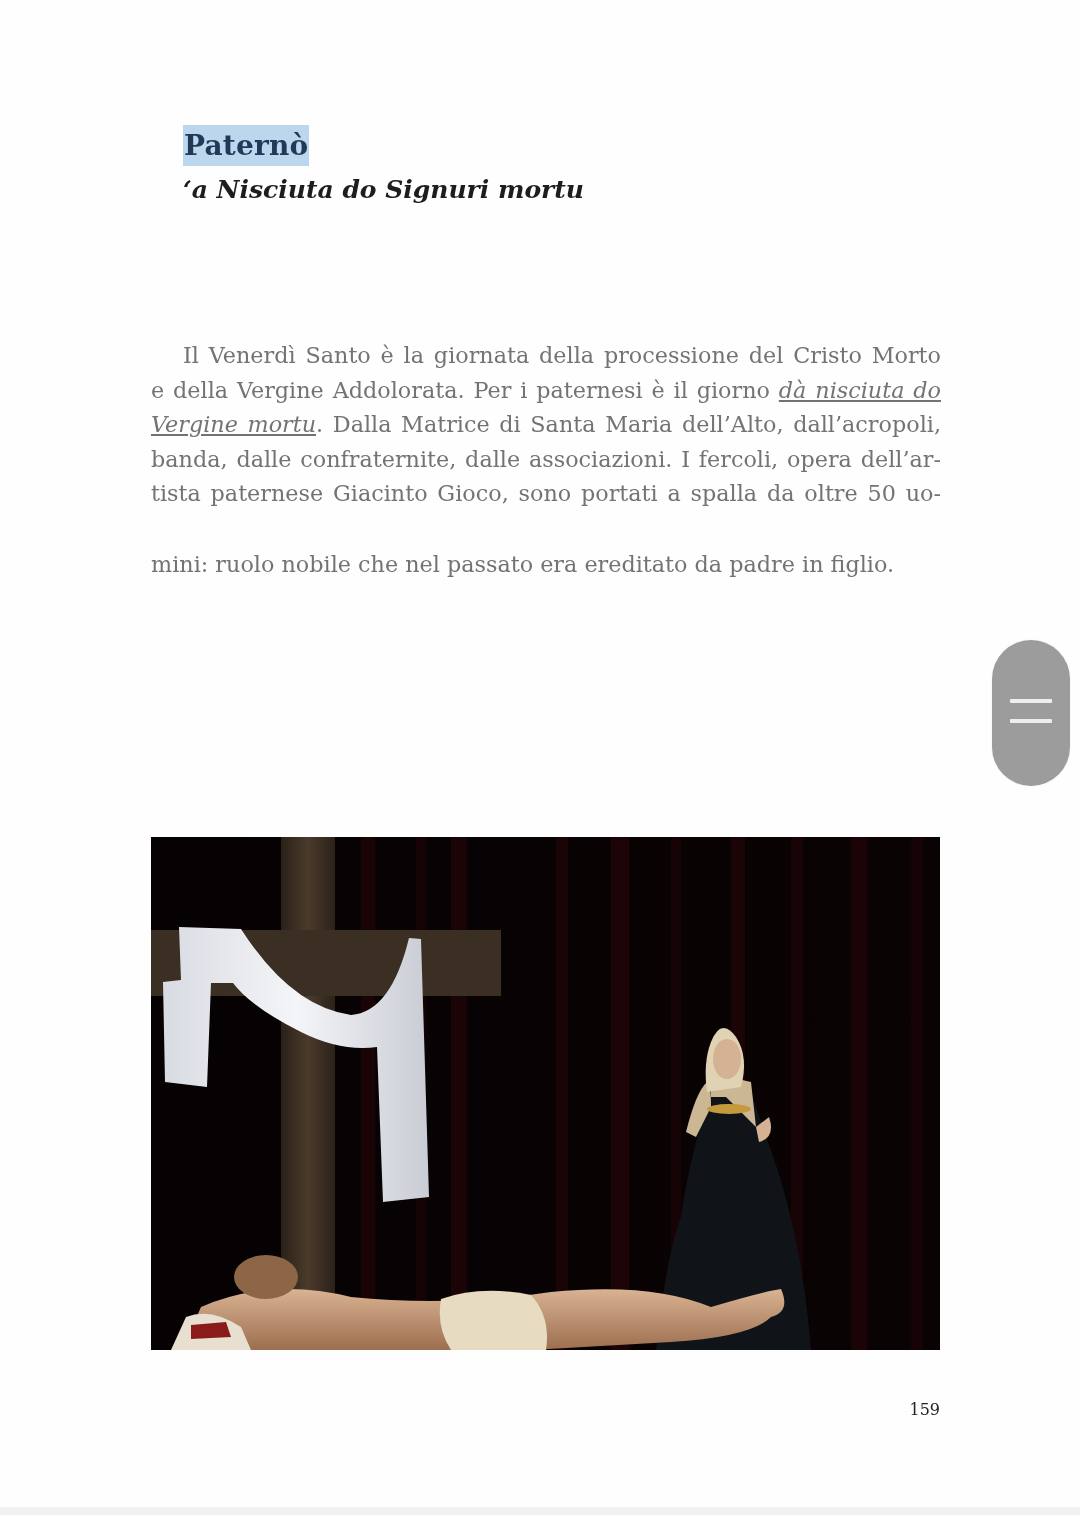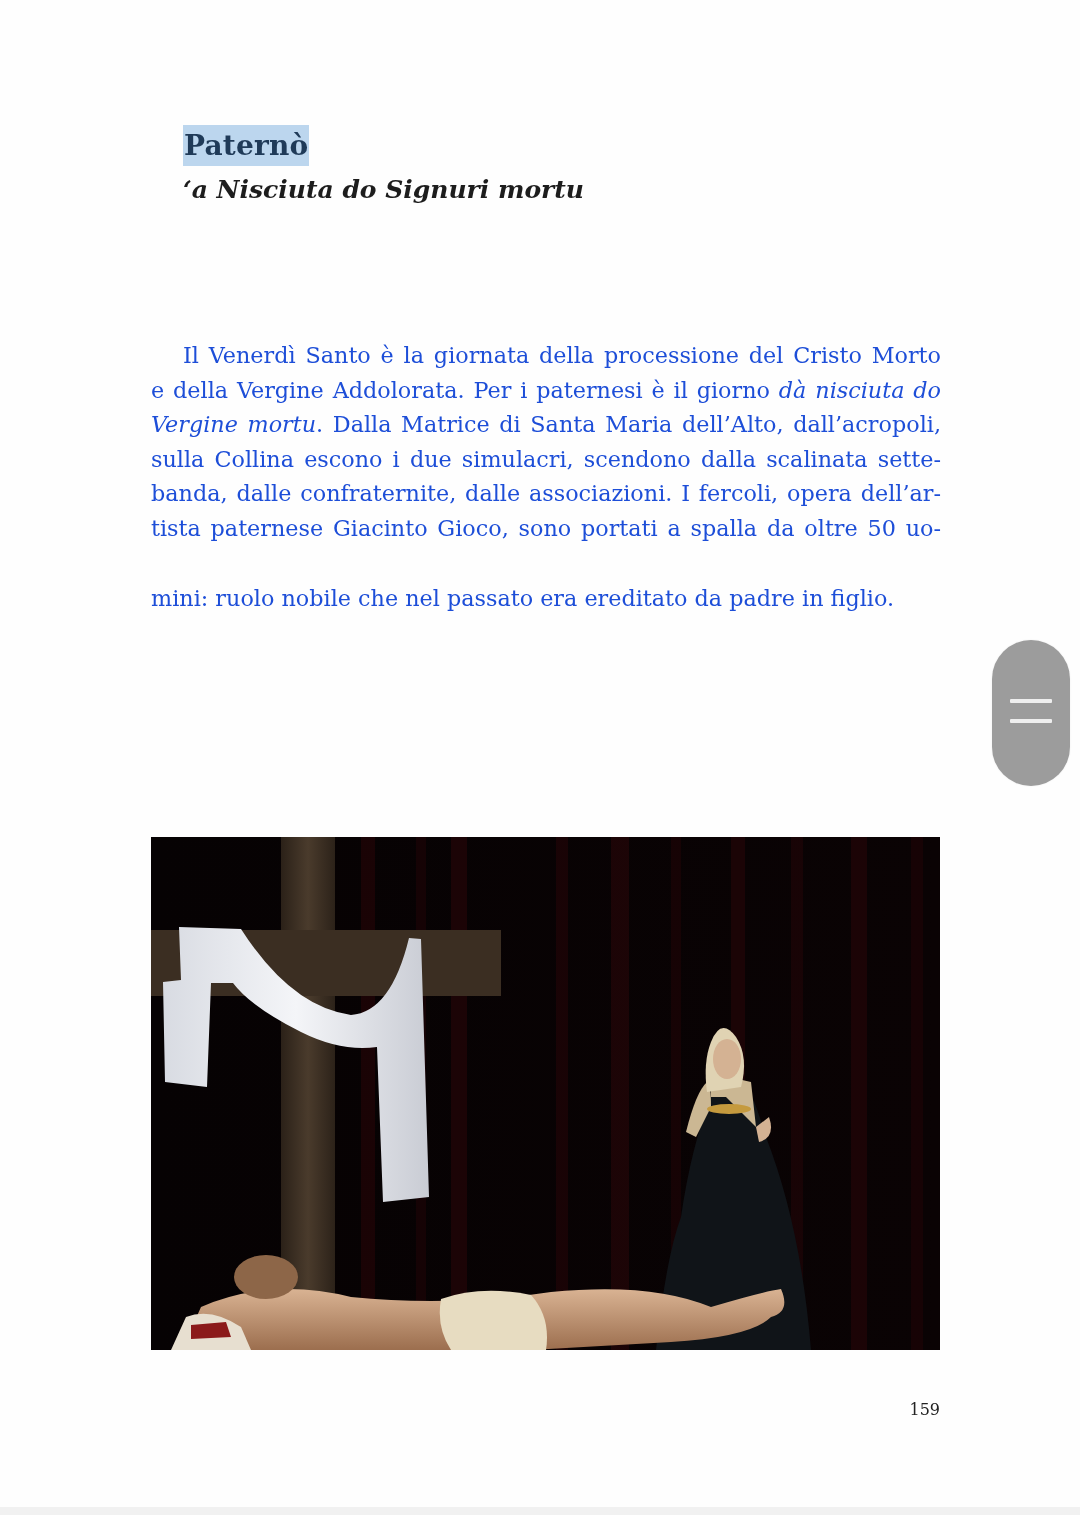--- a/index.html
+++ b/index.html
@@ -20,26 +20,26 @@
   .title .hl { background: #bcd6ee; padding: 4px 1px; }
   .subtitle {
     position: absolute; left: 183px; top: 174px;
     font-family: "DejaVu Serif", serif; font-style: italic; font-weight: bold;
     font-size: 25px; color: #1d1d1d; line-height: 32px;
   }
 
   .body-text {
     position: absolute; left: 151px; top: 338px; width: 790px;
     font-family: "DejaVu Serif", serif; font-size: 22.3px; line-height: 34.5px;
-    color: #1d4ed8; text-align: justify;
+    color: #737373; text-align: justify;
   }
   .body-text .line { display: block; white-space: nowrap; text-align-last: justify; }
   .body-text .line.last { text-align-last: left; margin-top: 36px; }
   .body-text .line.first { text-indent: 32px; }
-  .body-text em { font-style: italic; }
+  .body-text em { font-style: italic; text-decoration: underline; }
 
   .photo {
     position: absolute; left: 151px; top: 837px; width: 789px; height: 513px;
     background: #050203; overflow: hidden;
   }
   .page-number {
     position: absolute; left: 900px; top: 1400px; width: 40px;
     font-family: "DejaVu Serif", serif; font-size: 16px; color: #222; text-align: right;
   }
 
@@ -57,21 +57,20 @@
 
 <div class="page">
 
   <div class="title"><span class="hl">Paternò</span></div>
   <div class="subtitle">‘a Nisciuta do Signuri mortu</div>
 
   <div class="body-text" id="para">
       <span class="line first"><span>Il Venerdì Santo è la giornata della processione del Cristo Morto</span></span>
       <span class="line"><span>e della Vergine Addolorata. Per i paternesi è il giorno </span><em>dà nisciuta do</em></span>
       <span class="line"><em>Vergine mortu</em><span>. Dalla Matrice di Santa Maria dell’Alto, dall’acropoli,</span></span>
-      <span class="line"><span>sulla Collina escono i due simulacri, scendono dalla scalinata sette-</span></span>
       <span class="line"><span>banda, dalle confraternite, dalle associazioni. I fercoli, opera dell’ar-</span></span>
       <span class="line"><span>tista paternese Giacinto Gioco, sono portati a spalla da oltre 50 uo-</span></span>
       <span class="line last"><span>mini: ruolo nobile che nel passato era ereditato da padre in figlio.</span></span>
     </div>
 
   <div class="photo">
     <svg width="789" height="513" viewBox="0 0 789 513" xmlns="http://www.w3.org/2000/svg">
       <defs>
         <linearGradient id="bg" x1="0" y1="0" x2="1" y2="0">
           <stop offset="0" stop-color="#060203"></stop>

